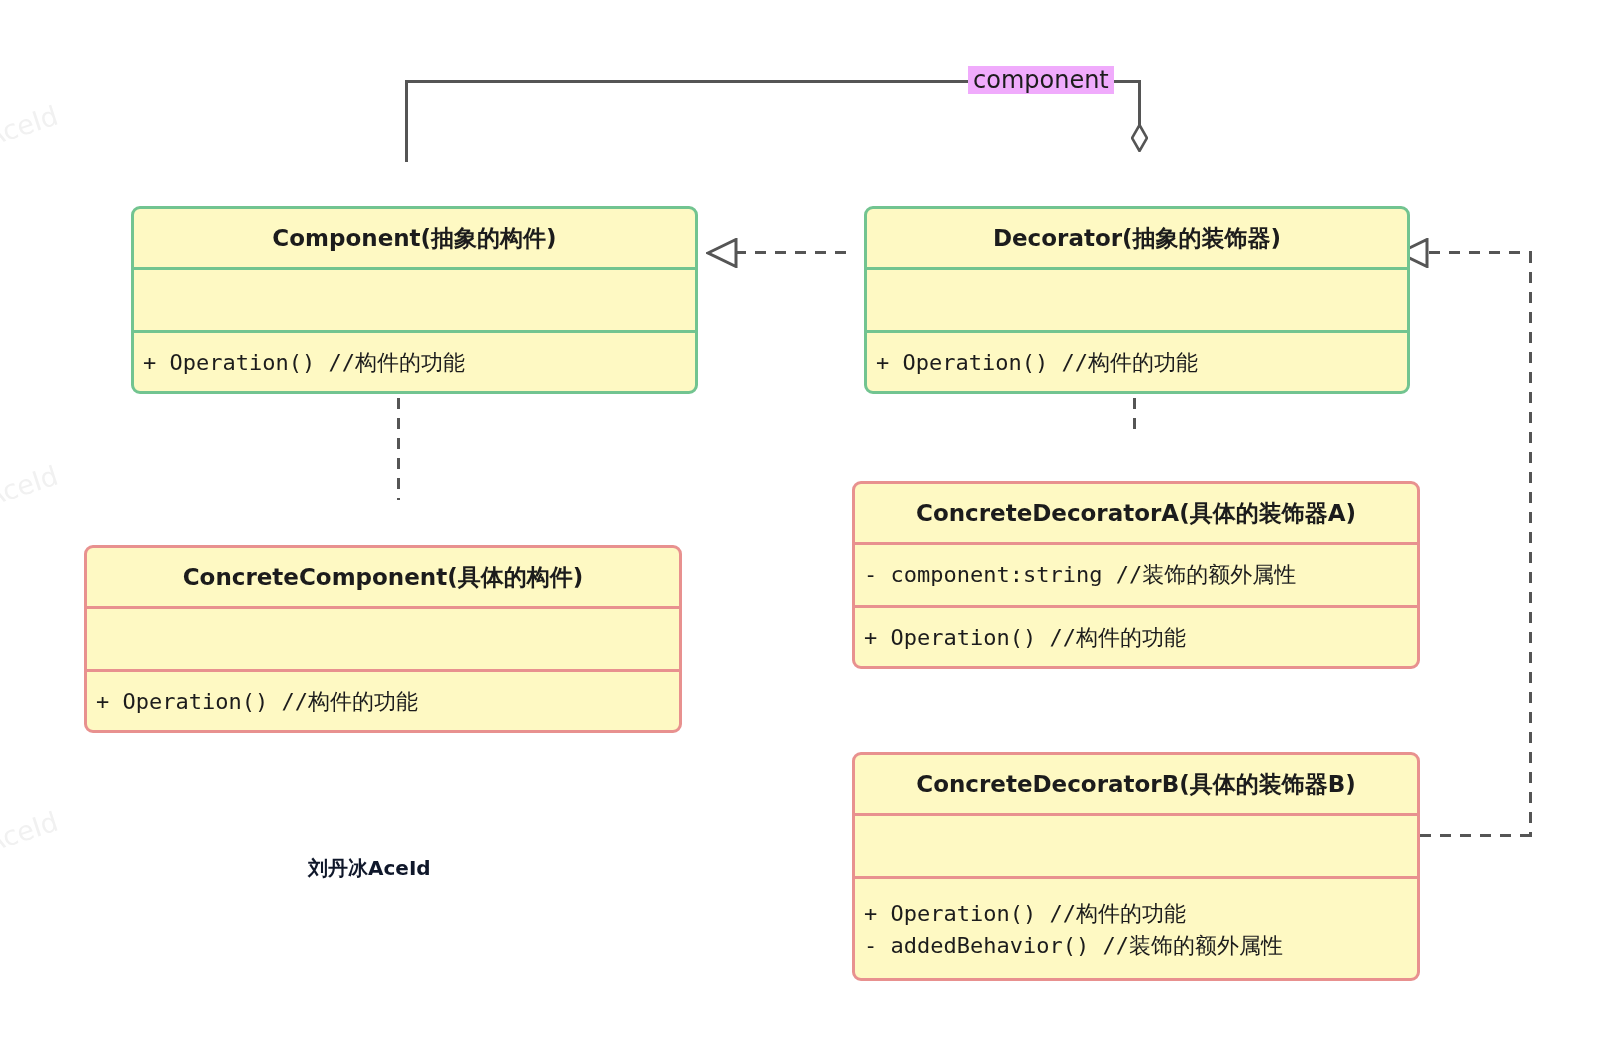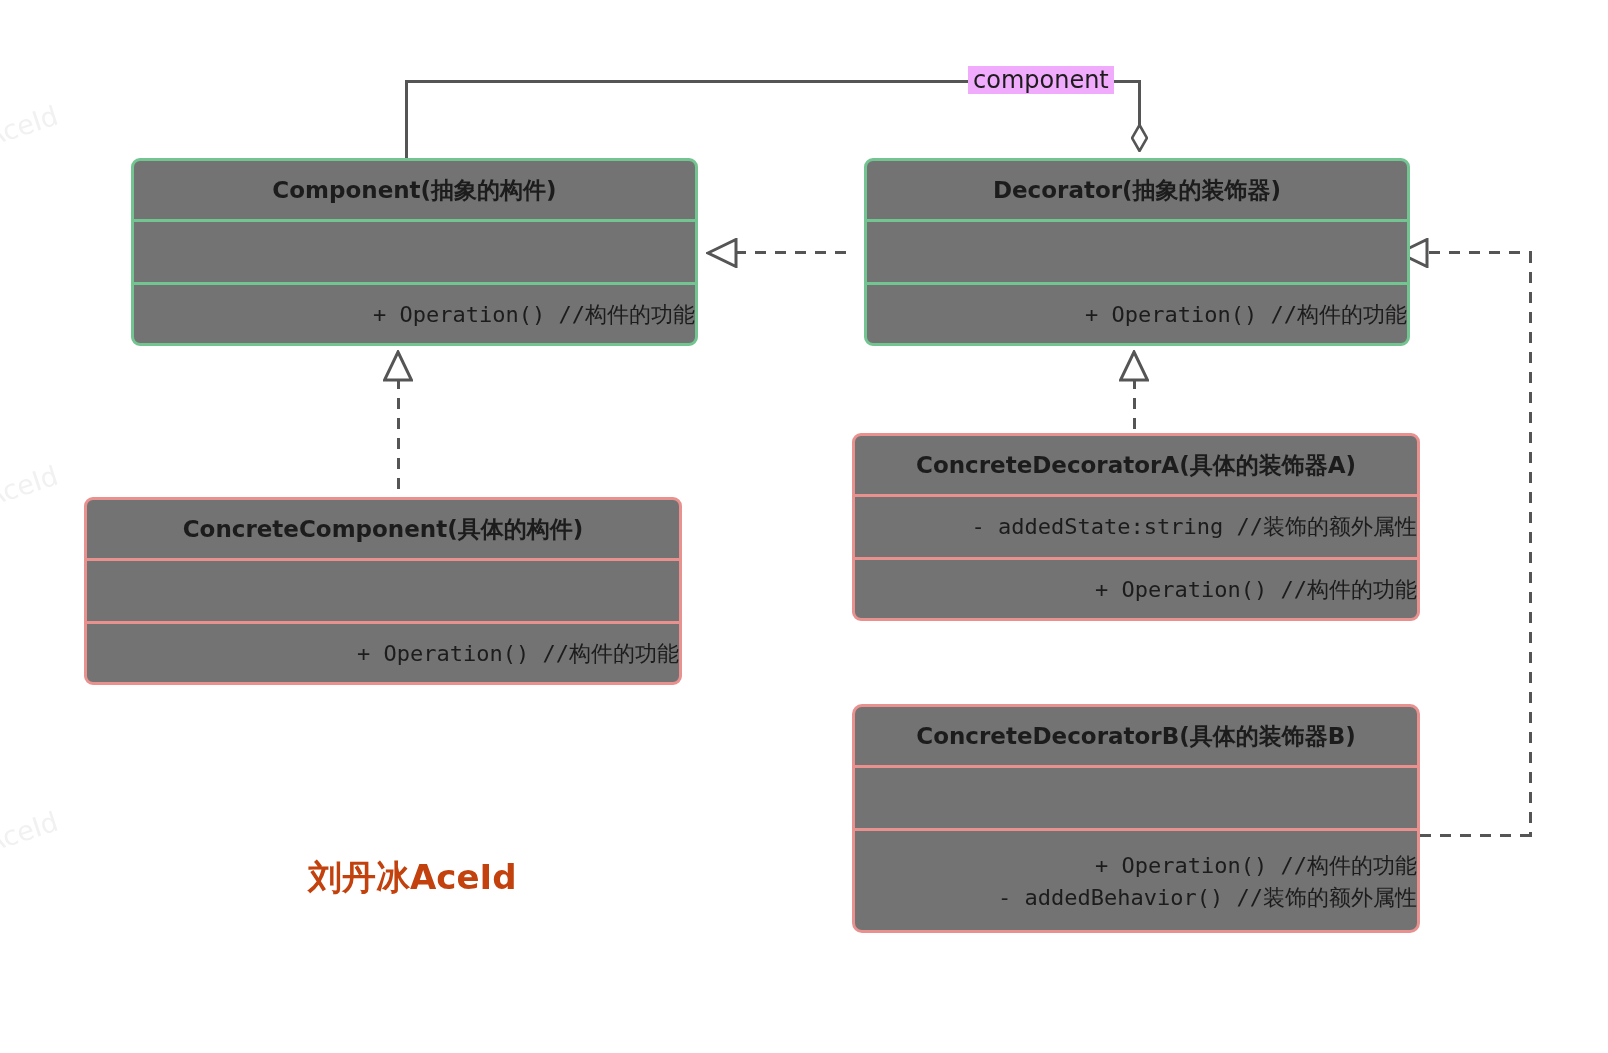--- a/index.html
+++ b/index.html
@@ -19,38 +19,39 @@
     font-family:"DejaVu Sans",sans-serif;
     font-size:27px;
     font-weight:400;
     transform:rotate(-18deg);
     transform-origin:left center;
     white-space:nowrap;
     user-select:none;
   }
   .wm-center{
     position:absolute;
-    color:#c2410c;
-    font-family:"DejaVu Sans",sans-serif;
-    font-size:34px;
+    color:#0f172a;
+    font-family:"DejaVu Sans",sans-serif;
+    font-size:20px;
     font-weight:700;
     white-space:nowrap;
     user-select:none;
     text-align:center;
   }
 
   
   .uml-class{
     position:absolute;
     box-sizing:border-box;
-    background:#737373;
+    background:#fef9c3;
     border-radius:9px;
     border-style:solid;
     border-width:3px;
     overflow:hidden;
+    margin-top:48px;
   }
   .uml-class.green{border-color:#72c490;}
   .uml-class.red{border-color:#e8918f;}
 
   .uml-title{
     box-sizing:border-box;
     width:100%;
     display:flex;
     align-items:center;
     justify-content:center;
@@ -69,21 +70,20 @@
   .green .uml-sep{background:#72c490;}
   .red .uml-sep{background:#e8918f;}
 
   .uml-compartment{
     box-sizing:border-box;
     width:100%;
     display:flex;
     flex-direction:column;
     justify-content:center;
     padding:0 0 0 9px;
-    text-align:right;
   }
   .uml-row{
     font-family:"DejaVu Sans Mono","DejaVu Sans",monospace;
     font-size:22px;
     color:#1c1c1c;
     line-height:1.42;
     white-space:nowrap;
   }
   .uml-compartment.empty{min-height:10px;}
 
@@ -204,29 +204,29 @@
     <div class="uml-sep"></div>
     <div class="uml-compartment" style="height:60px;">
       <div class="uml-row">+ Operation() //构件的功能</div>
     </div>
   </div>
 
   <div class="uml-class red" style="left:852px;top:433px;width:568px;height:188px;">
     <div class="uml-title" style="height:58px;text-align:right;">ConcreteDecoratorA(具体的装饰器A)</div>
     <div class="uml-sep"></div>
     <div class="uml-compartment" style="height:60px;">
-      <div class="uml-row">- addedState:string //装饰的额外属性</div>
-    </div>
-    <div class="uml-sep"></div>
-    <div class="uml-compartment" style="height:60px;">
-      <div class="uml-row">+ Operation() //构件的功能</div>
-    </div>
-  </div>
-
-  <div class="uml-class red" style="left:852px;top:704px;width:568px;height:229px;border-radius:10px;">
+      <div class="uml-row">- component:string //装饰的额外属性</div>
+    </div>
+    <div class="uml-sep"></div>
+    <div class="uml-compartment" style="height:60px;">
+      <div class="uml-row">+ Operation() //构件的功能</div>
+    </div>
+  </div>
+
+  <div class="uml-class red" style="left:852px;top:704px;width:568px;height:229px;">
     <div class="uml-title" style="height:58px;">ConcreteDecoratorB(具体的装饰器B)</div>
     <div class="uml-sep"></div>
     <div class="uml-compartment empty" style="height:60px;"></div>
     <div class="uml-sep"></div>
     <div class="uml-compartment" style="height:101px;">
       <div class="uml-row">+ Operation() //构件的功能</div>
       <div class="uml-row">- addedBehavior() //装饰的额外属性</div>
     </div>
   </div>
 

